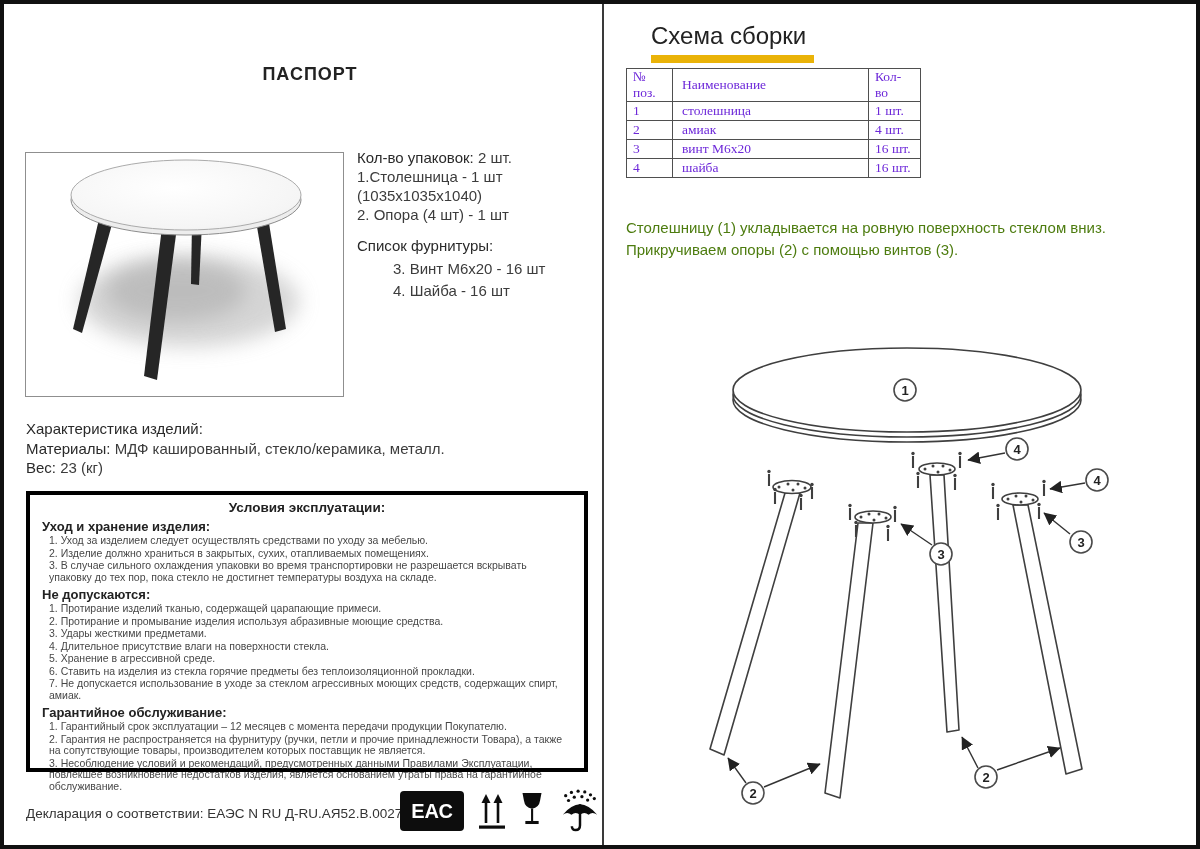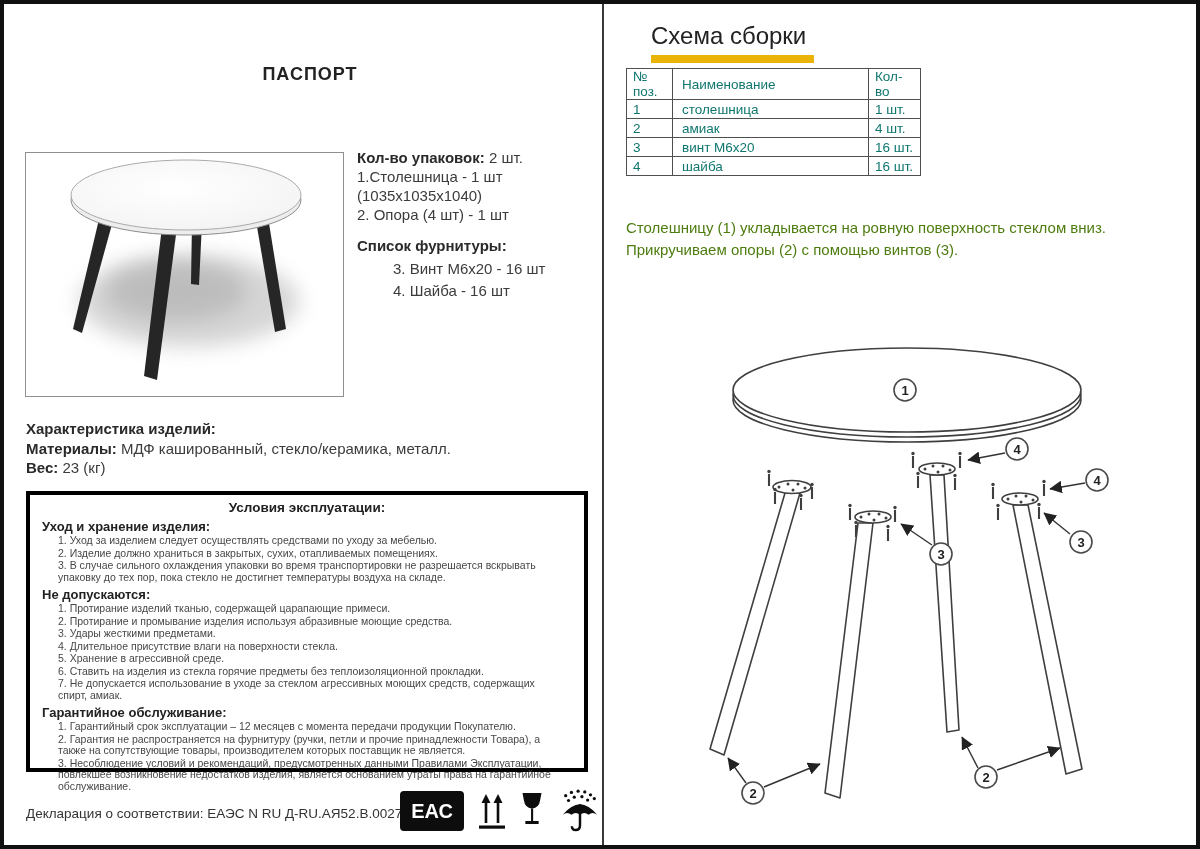--- a/index.html
+++ b/index.html
@@ -16,45 +16,45 @@
     font-size:18px; font-weight:bold; letter-spacing:1px; color:#222; }
 
   .photo-box { position:absolute; left:21px; top:148px; width:319px; height:245px;
     border:1px solid #8f8f8f; background:#fff; }
 
   .pack-info { position:absolute; left:353px; top:144px; width:235px; font-size:15px;
     line-height:19px; color:#3c3c3c; }
   .pack-info p { margin:0; }
   .pack-info .hw-title { margin-top:12px; margin-bottom:3px; }
   .pack-info .hw { line-height:22px;margin-left:36px; }
-  .b { font-weight:bold; color:#2a2a2a; }
+  .b { font-weight:normal; color:#2a2a2a; }
 
   .chars { position:absolute; left:22px; top:415px; width:560px; font-size:15px;
     line-height:19.5px; color:#3c3c3c; }
 
   .cond-box { position:absolute; left:22px; top:487px; width:562px; height:281px;
     border:4px solid #000000; padding:5px 12px 0 12px; }
   .cond-title { text-align:center; font-weight:bold; font-size:13.5px; color:#222; margin-bottom:2px; }
   .cond-h { font-weight:bold; font-size:13px; color:#222; margin:4px 0 1px 0; }
-  .ci { font-size:10.5px; line-height:11.5px; margin:1px 16px; color:#474747; }
+  .ci { font-size:10.5px; line-height:11.5px; margin:1px 7px; color:#474747; }
 
   .declaration { position:absolute; left:22px; top:802px; font-size:13.5px; color:#333; }
 
   .icons-row { position:absolute; left:396px; top:784px; height:46px;
     display:flex; align-items:center; gap:15px; }
   .eac-mark { width:64px; height:40px; background:#0d0d0d; color:#fff; border-radius:4px;
     display:flex; align-items:center; justify-content:center;
     font-weight:bold; font-size:20px; letter-spacing:0; }
 
   
   .schema-title { position:absolute; left:622px; top:18px; font-size:24px; font-weight:normal;
     color:#222; border-bottom:8px solid #eab308; padding-bottom:5px; padding-right:8px;margin-left:25px; }
 
   .parts-table { position:absolute; left:622px; top:64px; border-collapse:collapse;
-    font-size:13.5px; color:#0f766e; }
+    font-size:13.5px; color:#6d28d9;font-family:Liberation Serif, serif; }
   .parts-table td { border:1.5px solid #4f4f4f; padding:0 6px; background:#fff; }
   .parts-table .c1 { width:46px; }
   .parts-table .c2 { width:196px; padding-left:9px; }
   .parts-table .c3 { width:52px; }
   .parts-table .hrow td { height:27px; }
   .parts-table .drow td { height:19px; }
 
   .instructions { position:absolute; left:622px; top:213px; width:565px; font-size:15px;
     line-height:21.5px; color:#4d7c0f; }
   .instructions p { margin:0; }

